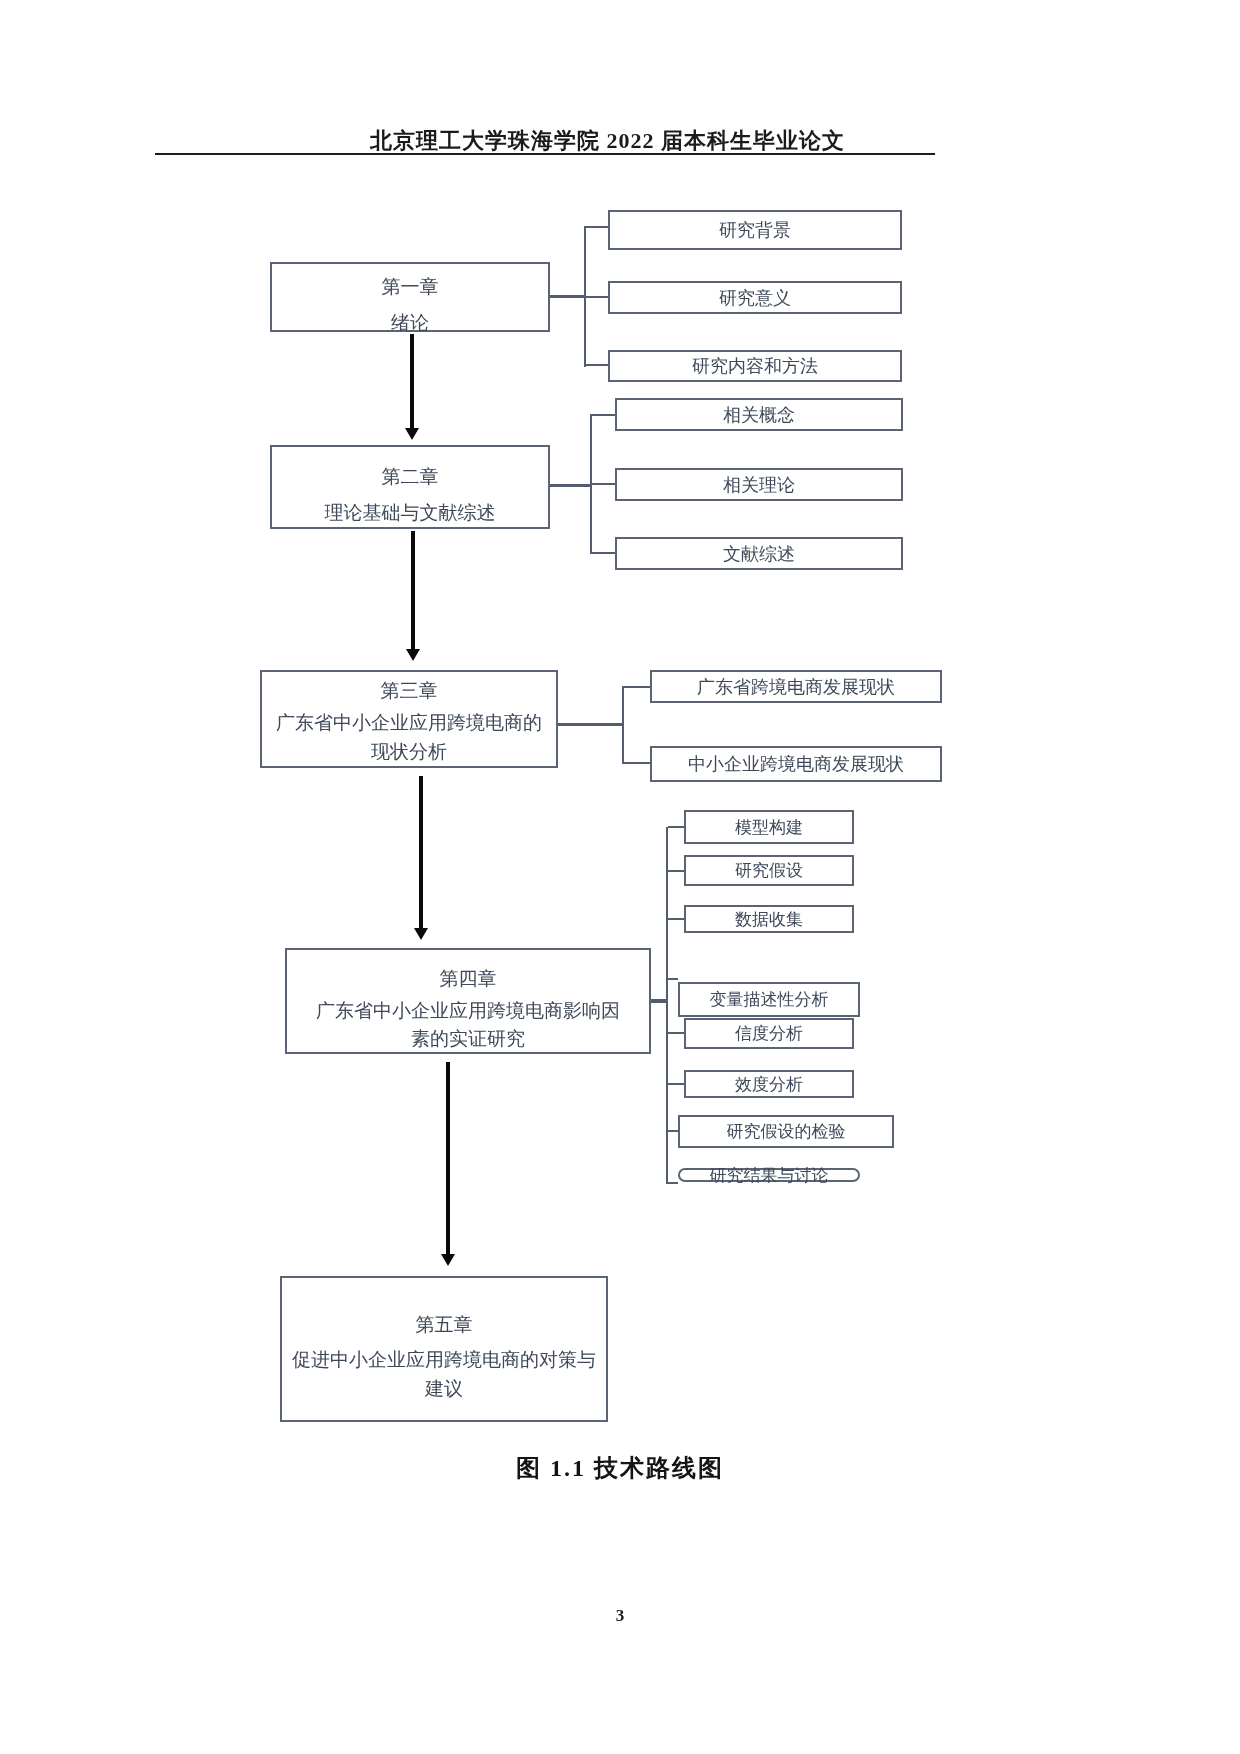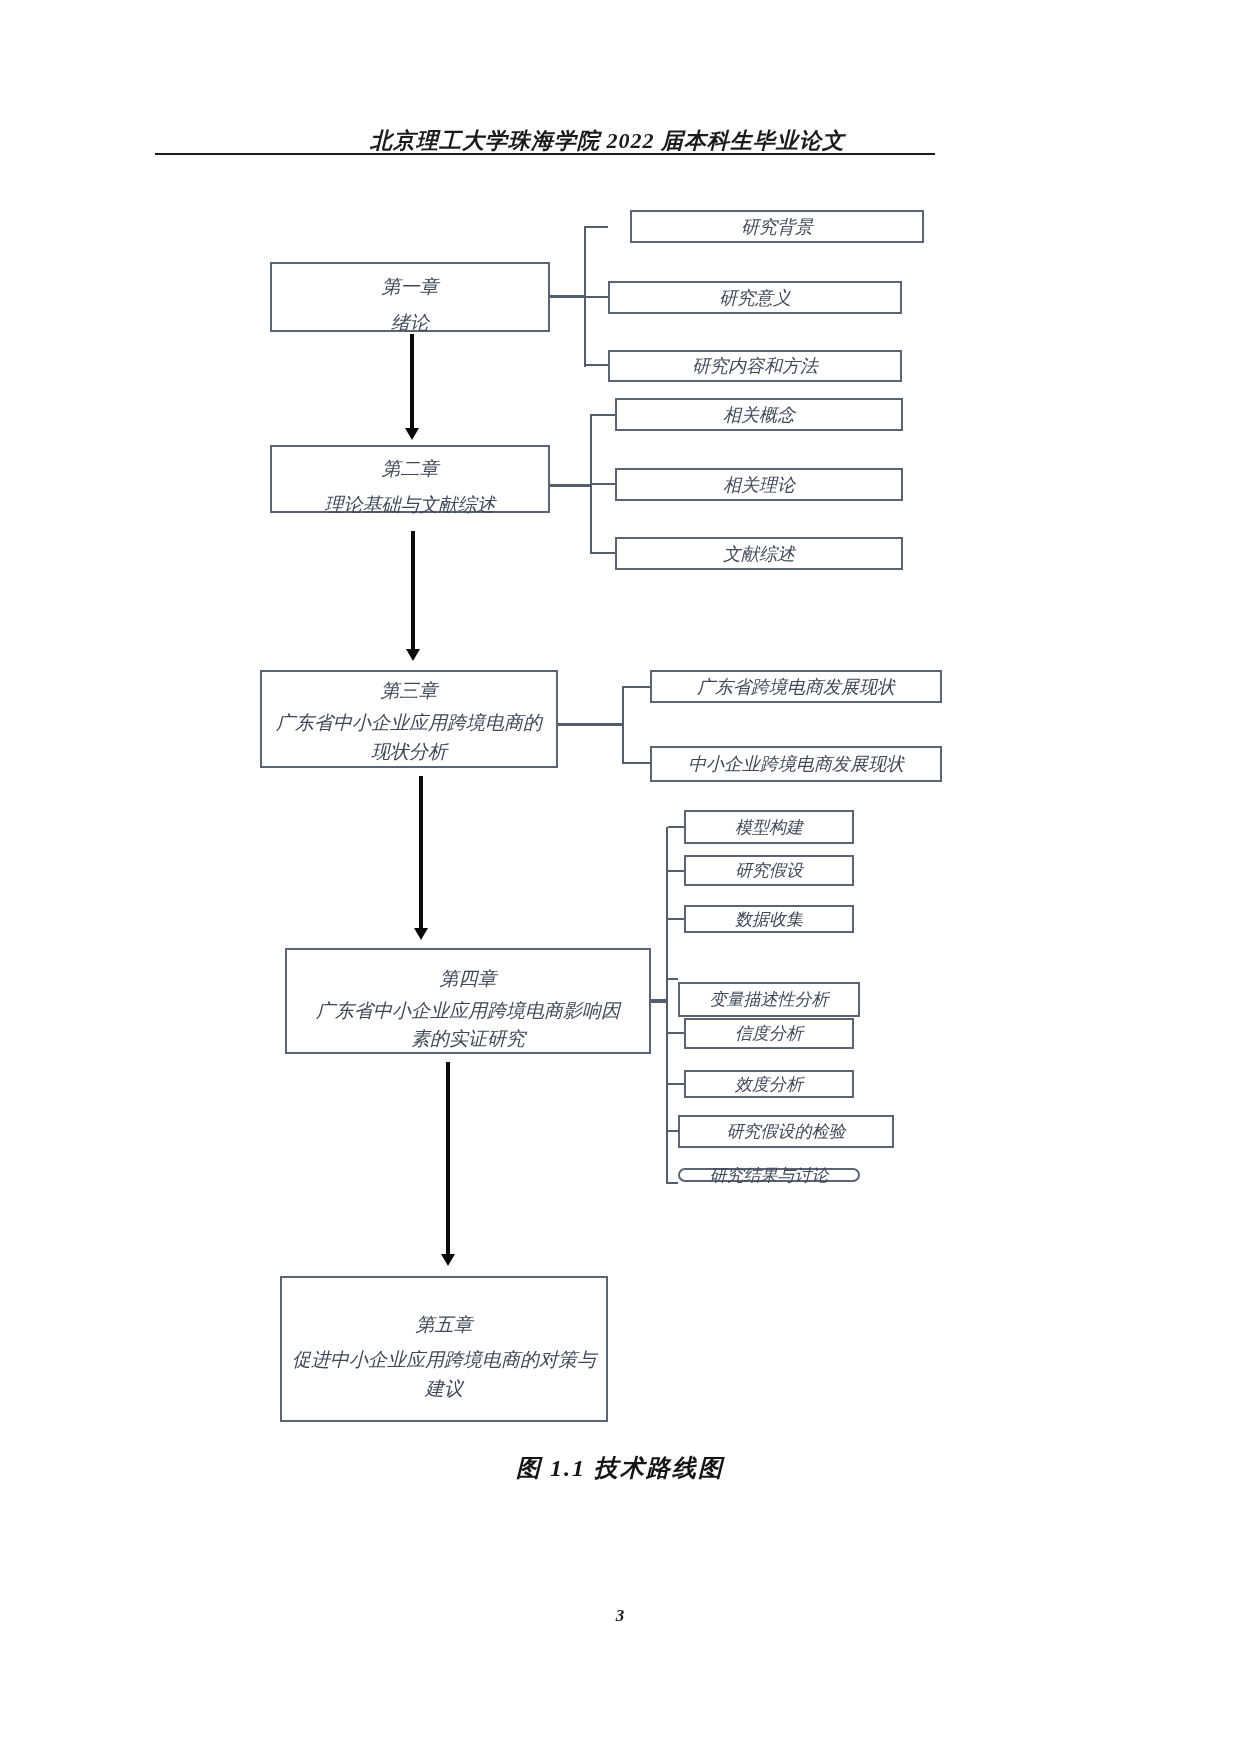--- a/index.html
+++ b/index.html
@@ -2,21 +2,20 @@
 <html><head>
 <meta charset="utf-8">
 <style>
   html,body{margin:0;padding:0;background:#ffffff;}
   #page{
     position:relative;
     width:1240px;height:1754px;
     background:#ffffff;
     font-family:"Liberation Serif","DejaVu Serif",serif;
     overflow:hidden;
-    font-style:italic;
   }
   .abs{position:absolute;}
   #header-title{
     top:126px;left:370px;
     font-size:22px;font-weight:bold;color:#1b1b1b;
     letter-spacing:1px;white-space:nowrap;
   }
   #header-rule{
     top:153px;left:155px;width:780px;height:2px;background:#1c1c1c;
   }
@@ -55,33 +54,33 @@
 
 <div id="page">
 
   <div class="abs" id="header-title">北京理工大学珠海学院 2022 届本科生毕业论文</div>
   <div class="abs" id="header-rule"></div>
 
   <div class="abs box chapter-box" style="left:270px;top:262px;width:280px;height:70px;">
     <span class="chapter-title">第一章</span>
     <span class="chapter-subtitle">绪论</span>
   </div>
-  <div class="abs box sub-box" style="left:630px;top:210px;width:294px;height:33px;">研究背景</div>
+  <div class="abs box sub-box" style="left:608px;top:210px;width:294px;height:40px;">研究背景</div>
   <div class="abs box sub-box" style="left:608px;top:281px;width:294px;height:33px;">研究意义</div>
   <div class="abs box sub-box" style="left:608px;top:350px;width:294px;height:32px;">研究内容和方法</div>
   <div class="abs hline" style="left:550px;top:295px;width:34px;height:3px;"></div>
   <div class="abs vline" style="left:584px;top:226px;width:2px;height:141px;"></div>
   <div class="abs hline" style="left:586px;top:226px;width:22px;height:2px;"></div>
   <div class="abs hline" style="left:586px;top:296px;width:22px;height:2px;"></div>
   <div class="abs hline" style="left:586px;top:364px;width:22px;height:2px;"></div>
 
   <div class="abs arrow-shaft" style="left:410px;top:334px;height:94px;"></div>
   <div class="abs arrow-head" style="left:405px;top:428px;"></div>
 
-  <div class="abs box chapter-box" style="left:270px;top:445px;width:280px;height:68px;">
+  <div class="abs box chapter-box" style="left:270px;top:445px;width:280px;height:84px;">
     <span class="chapter-title">第二章</span>
     <span class="chapter-subtitle">理论基础与文献综述</span>
   </div>
   <div class="abs box sub-box" style="left:615px;top:398px;width:288px;height:33px;">相关概念</div>
   <div class="abs box sub-box" style="left:615px;top:537px;width:288px;height:33px;">文献综述</div>
   <div class="abs box sub-box" style="left:615px;top:468px;width:288px;height:33px;">相关理论</div>
   <div class="abs hline" style="left:550px;top:484px;width:40px;height:3px;"></div>
   <div class="abs vline" style="left:590px;top:414px;width:2px;height:140px;"></div>
   <div class="abs hline" style="left:592px;top:414px;width:23px;height:2px;"></div>
   <div class="abs hline" style="left:592px;top:483px;width:23px;height:2px;"></div>

